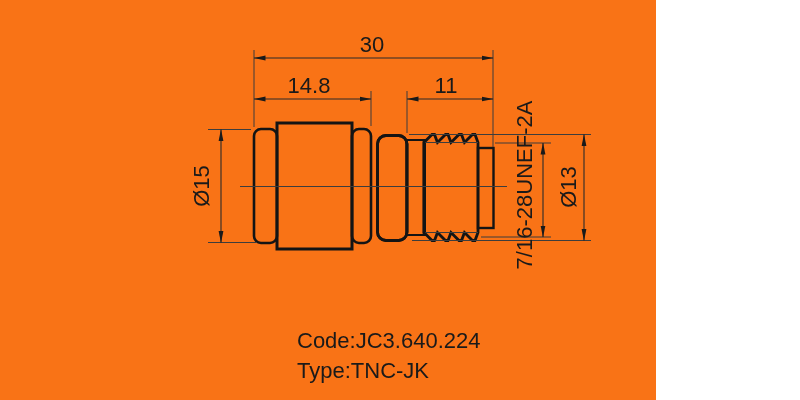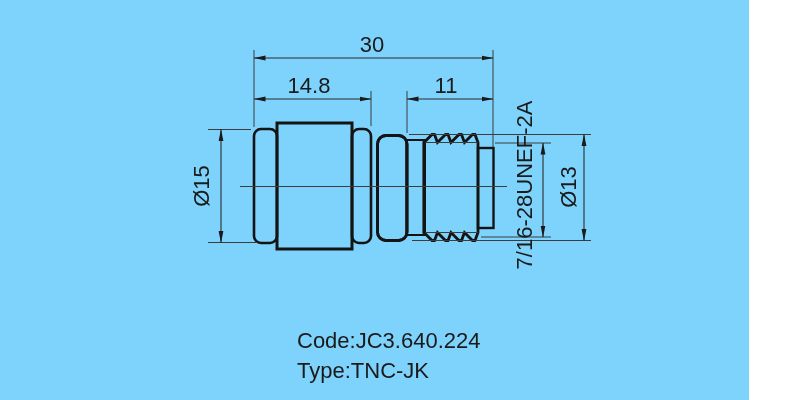--- a/index.html
+++ b/index.html
@@ -2,23 +2,23 @@
 <html><head>
 <meta charset="utf-8">
 <style>
   html, body {
     margin: 0;
     padding: 0;
     background: #ffffff;
   }
   .canvas {
     position: relative;
-    width: 749px;
+    width: 656px;
     height: 400px;
-    background: #7dd3fc;
+    background: #f97316;
     overflow: hidden;
   }
   svg {
     position: absolute;
     left: 0;
     top: 0;
   }
   svg text {
     font-family: "Liberation Sans", sans-serif;
     font-size: 22px;

